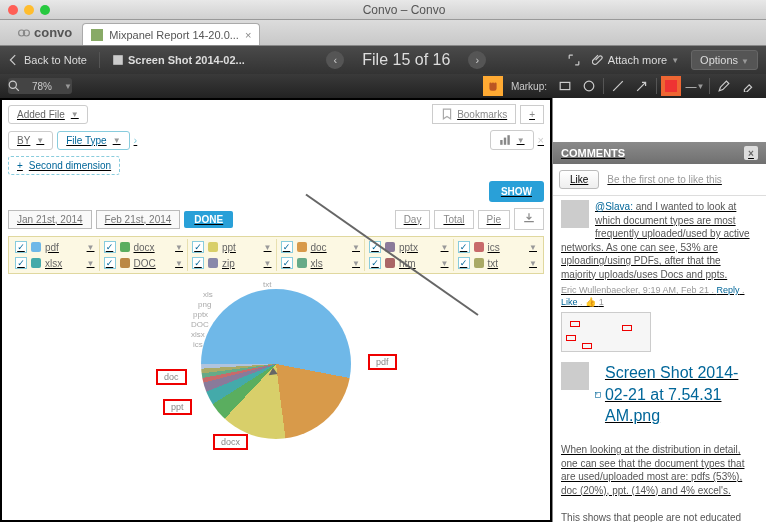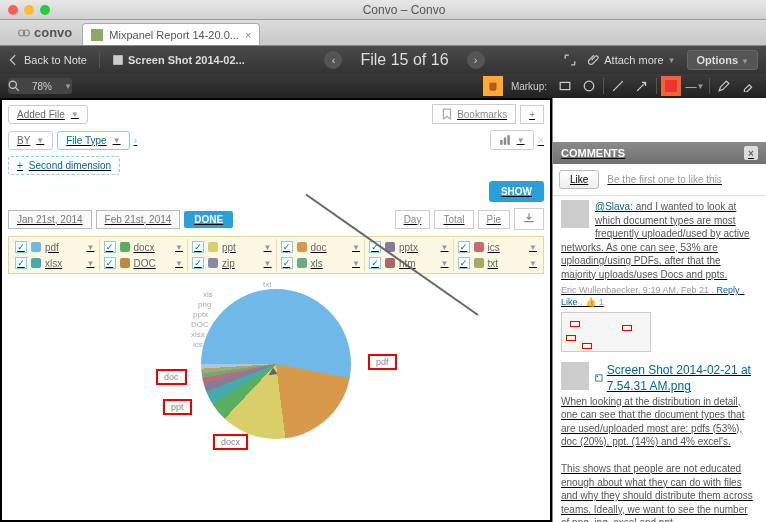--- a/index.html
+++ b/index.html
@@ -13,21 +13,21 @@
 .logo { display: flex; align-items: center; gap: 4px; padding: 0 10px; color: #555; font-weight: bold; font-size: 13px; height: 100%; }
 .tab { background: #fff; border-radius: 4px 4px 0 0; padding: 4px 8px; display: flex; align-items: center; gap: 6px; font-size: 11px; color: #555; border: 1px solid #aaa; border-bottom: none; height: 22px; }
 .tab-close { color: #888; cursor: pointer; }
 .toolbar { height: 28px; background: linear-gradient(#4a4a4a,#333); display: flex; align-items: center; padding: 0 8px; gap: 12px; color: #ddd; }
 .back-btn { display: flex; align-items: center; gap: 4px; font-size: 11px; cursor: pointer; }
 .file-title { display: flex; align-items: center; gap: 4px; font-size: 11px; font-weight: bold; }
 .spacer { flex: 1; }
 .nav-arrow { width: 18px; height: 18px; border-radius: 50%; background: #555; display: flex; align-items: center; justify-content: center; cursor: pointer; color: #ccc; }
 .file-count { font-size: 16px; margin: 0 6px; }
 .attach-btn { font-size: 11px; cursor: pointer; display: flex; align-items: center; gap: 4px; }
-.options-btn { background: #555; border: 1px solid #666; padding: 3px 8px; border-radius: 3px; font-size: 11px; cursor: pointer; font-weight: bold; }
+.options-btn { background: #555; border: 1px solid #666; padding: 3px 8px; border-radius: 3px; font-size: 11px; cursor: pointer; }
 .subbar { height: 24px; background: linear-gradient(#3a3a3a,#222); display: flex; align-items: center; padding: 0 8px; gap: 4px; }
 .zoom-btn { background: #444; color: #ccc; padding: 2px 0; border-radius: 3px; font-size: 10px; display: flex; align-items: center; gap: 12px; }
 .markup-btn { width: 20px; height: 20px; display: flex; align-items: center; justify-content: center; cursor: pointer; }
 .markup-btn.active { background: #e63; }
 .hand { background: #fa3; padding: 2px; }
 .markup-label { color: #ccc; font-size: 10px; margin: 0 4px; }
 .content-area { position: relative; height: 424px; display: flex; text-decoration: underline; }
 .image-view { flex: 1; background: #fff; margin: 2px; position: relative; overflow: hidden; }
 .mixpanel { padding: 4px 6px; }
 .mp-row { display: flex; gap: 4px; margin-bottom: 6px; align-items: center; }
@@ -58,21 +58,21 @@
 .like-btn { border: 1px solid #bbb; background: linear-gradient(#fff,#eee); padding: 3px 10px; border-radius: 3px; font-size: 10px; cursor: pointer; }
 .like-prompt { color: #999; font-size: 10px; }
 .comments-body { flex: 1; overflow-y: auto; padding: 4px 8px; font-size: 10px; color: #555; line-height: 1.35; }
 .comment { margin-bottom: 10px; }
 .comment .mention { color: #069; }
 .comment .meta { color: #999; font-size: 9px; margin-top: 3px; }
 .comment .meta a { color: #069; text-decoration: none; }
 .thumb { width: 90px; height: 40px; border: 1px solid #ccc; margin-top: 4px; position: relative; background: #f6f6f6; }
 .mini-annot { position: absolute; border: 1px solid #e00; width: 10px; height: 6px; }
 .avatar { width: 28px; height: 28px; background: #ccc; float: left; margin-right: 6px; }
-.attach-link { color: #069; display: flex; align-items: center; gap: 4px; font-size: 12px; margin-bottom: 0; }
+.attach-link { color: #069; display: flex; align-items: center; gap: 4px; font-size: 16px; margin-bottom: 16px; }
 .carat { font-size: 8px; color: #999; }
 svg.ico { width: 12px; height: 12px; }
 .sep { width: 1px; height: 16px; background: #555; }
 </style>
 </head>
 <body>
 
 <div class="titlebar">
   <div class="traffic">
     <div class="dot r"></div>

